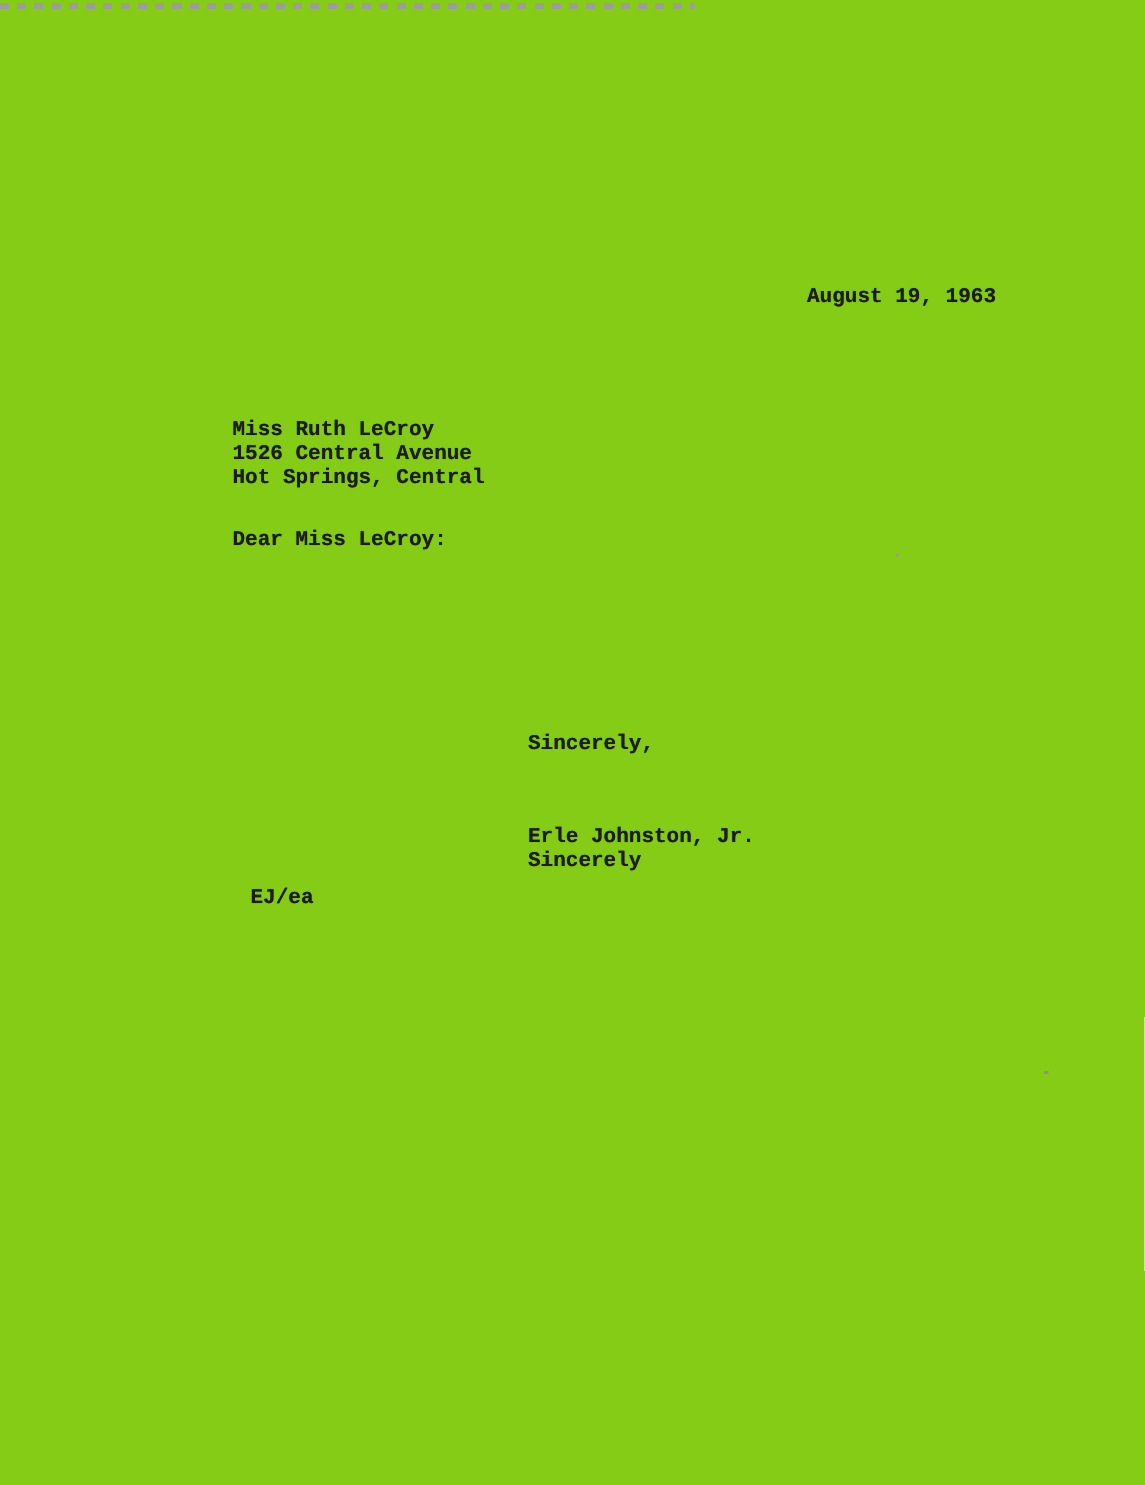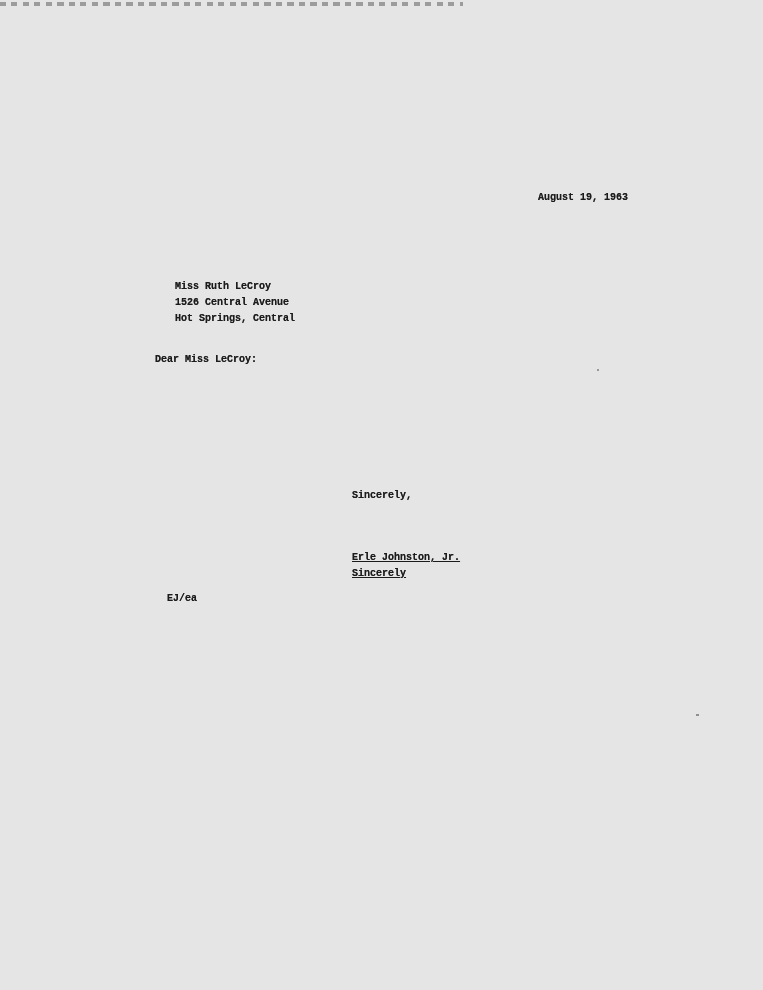--- a/index.html
+++ b/index.html
@@ -4,24 +4,24 @@
 <style>
   html, body {
     margin: 0;
     padding: 0;
     background: #ffffff;
   }
   .page {
     position: relative;
     width: 763px;
     height: 990px;
-    background: #e5e5e5;
+    background: #84cc16;
     overflow: hidden;
     font-family: "Liberation Mono", "DejaVu Sans Mono", monospace;
-    font-size: 10px;
+    font-size: 14px;
     line-height: 16px;
     font-weight: 700;
     color: #1c1c1c;
   }
   
   .perforation {
     position: absolute;
     top: 2px;
     left: 0;
     width: 463px;
@@ -32,26 +32,26 @@
       transparent 6px, transparent 11.5px
     );
   }
   .line, .para {
     position: absolute;
     white-space: pre-wrap;
     text-shadow: 0 0 0.5px rgba(20,20,20,0.75);
   }
   .date-line        { left: 538px; top: 190px; }
   .recipient-block  { position: absolute; left: 155px; top: 279px; }
-  .recipient-block div { white-space: pre; text-shadow: 0 0 0.5px rgba(20,20,20,0.75); margin-left: 20px; }
+  .recipient-block div { white-space: pre; text-shadow: 0 0 0.5px rgba(20,20,20,0.75); }
   .salutation       { left: 155px; top: 352px; }
   .paragraph-1      { left: 155px; top: 367px; width: 470px; }
   .paragraph-2      { left: 155px; top: 445px; width: 480px; }
   .closing          { left: 352px; top: 488px; text-align: center; }
-  .signature-block  { position: absolute; left: 352px; top: 550px; text-decoration: underline; }
+  .signature-block  { position: absolute; left: 352px; top: 550px; }
   .signature-block div { white-space: pre; text-shadow: 0 0 0.5px rgba(20,20,20,0.75); }
   .initials         { left: 155px; top: 591px; margin-left: 12px; }
   
   .speck-a {
     position: absolute; left: 597px; top: 369px;
     width: 2px; height: 2px; background: #999999;
   }
   .speck-b {
     position: absolute; left: 696px; top: 714px;
     width: 3px; height: 2px; background: #8f8f8f;

